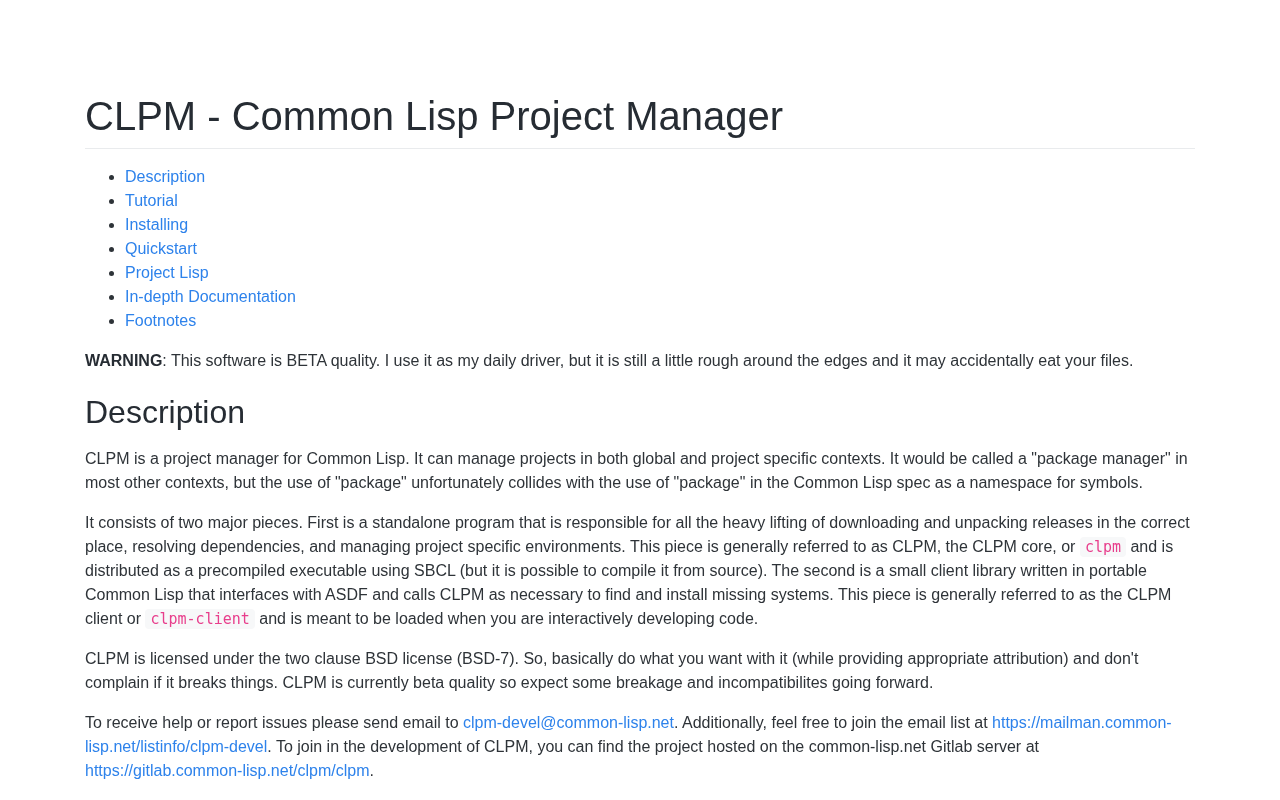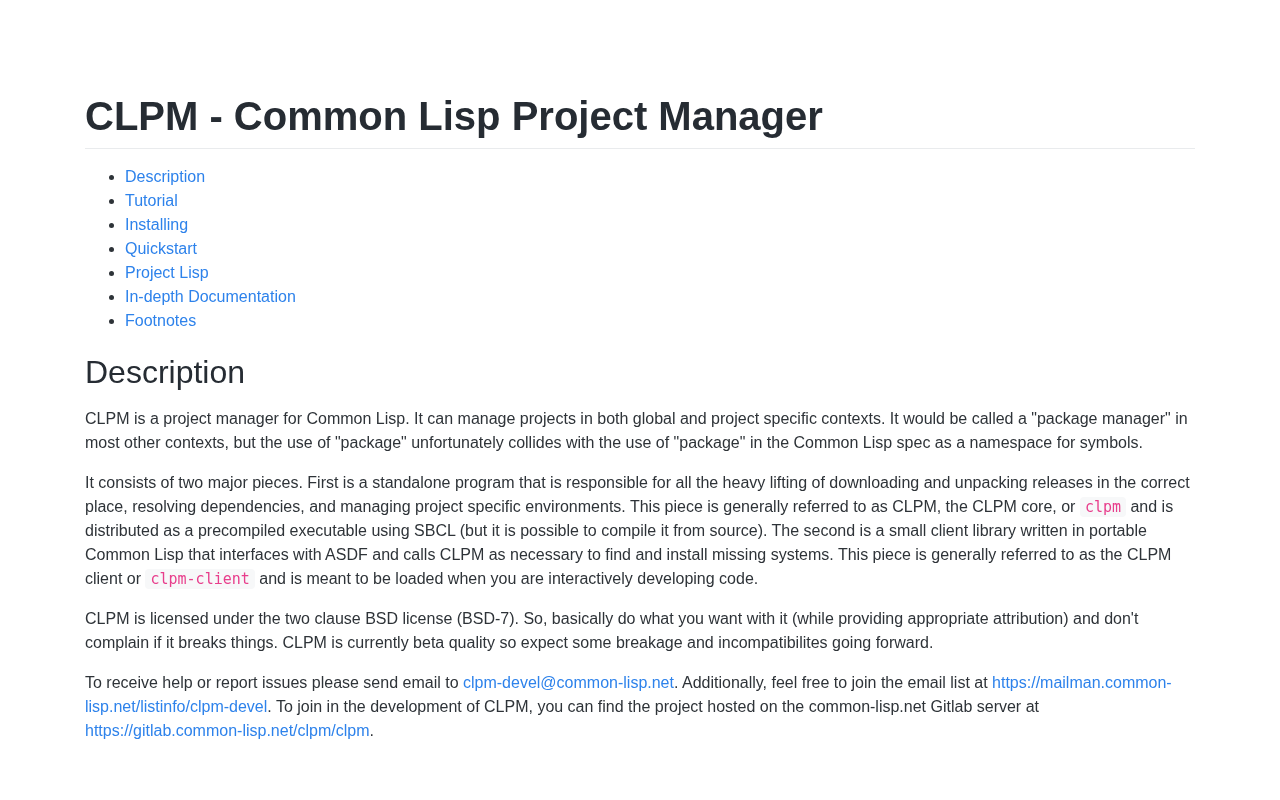--- a/index.html
+++ b/index.html
@@ -18,21 +18,21 @@
     overflow: hidden;
     background: #fff;
   }
   .container {
     max-width: 1140px;
     margin: 0 auto;
     padding: 92px 15px 0 15px;
   }
   h1.page-title {
     font-size: 40px;
-    font-weight: 700;
+    font-weight: 400;
     line-height: 1.2;
     color: #262c33;
     margin: 0 0 16px 0;
     padding-bottom: 8px;
     border-bottom: 1px solid #e9ebed;
   }
   ul.toc {
     margin: 0 0 16px 0;
     padding-left: 40px;
     list-style: disc;
@@ -93,20 +93,21 @@
         <a class="link">Project Lisp</a>
       </li>
       <li>
         <a class="link">In-depth Documentation</a>
       </li>
       <li>
         <a class="link">Footnotes</a>
       </li>
     </ul>
 
+    <p><b class="warn">WARNING</b><span>: This software is BETA quality. I use it as my daily driver, but it is still a little rough around the edges and it may accidentally eat your files.</span></p>
 
     <h2 class="section-heading">Description</h2>
 
     <p>CLPM is a project manager for Common Lisp. It can manage projects in both global and project specific contexts. It would be called a "package manager" in most other contexts, but the use of "package" unfortunately collides with the use of "package" in the Common Lisp spec as a namespace for symbols.</p>
 
     <p><span>It consists of two major pieces. First is a standalone program that is responsible for all the heavy lifting of downloading and unpacking releases in the correct place, resolving dependencies, and managing project specific environments. This piece is generally referred to as CLPM, the CLPM core, or </span><code class="inline-code">clpm</code><span> and is distributed as a precompiled executable using SBCL (but it is possible to compile it from source). The second is a small client library written in portable Common Lisp that interfaces with ASDF and calls CLPM as necessary to find and install missing systems. This piece is generally referred to as the CLPM client or </span><code class="inline-code">clpm-client</code><span> and is meant to be loaded when you are interactively developing code.</span></p>
 
     <p>CLPM is licensed under the two clause BSD license (BSD-7). So, basically do what you want with it (while providing appropriate attribution) and don't complain if it breaks things. CLPM is currently beta quality so expect some breakage and incompatibilites going forward.</p>
 
     <p><span>To receive help or report issues please send email to </span><a class="link">clpm-devel@common-lisp.net</a><span>. Additionally, feel free to join the email list at </span><a class="link">https://mailman.common-lisp.net/listinfo/clpm-devel</a><span>. To join in the development of CLPM, you can find the project hosted on the common-lisp.net Gitlab server at </span><a class="link">https://gitlab.common-lisp.net/clpm/clpm</a><span>.</span></p>

